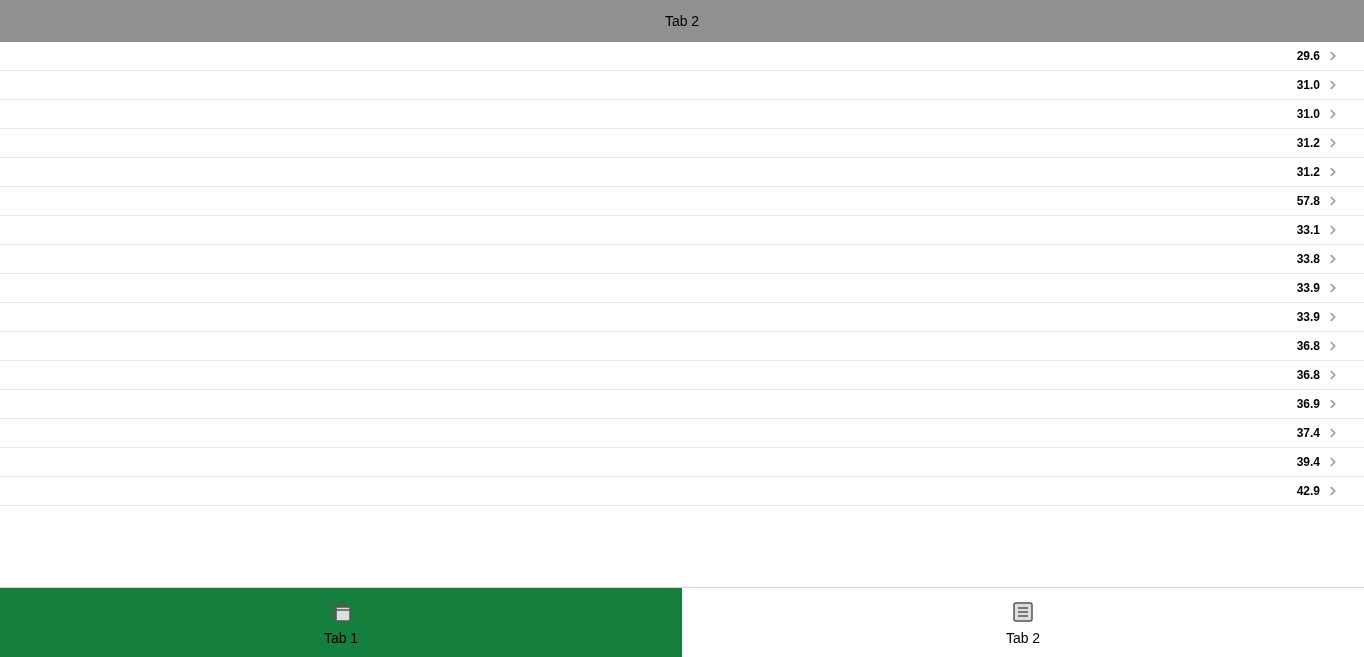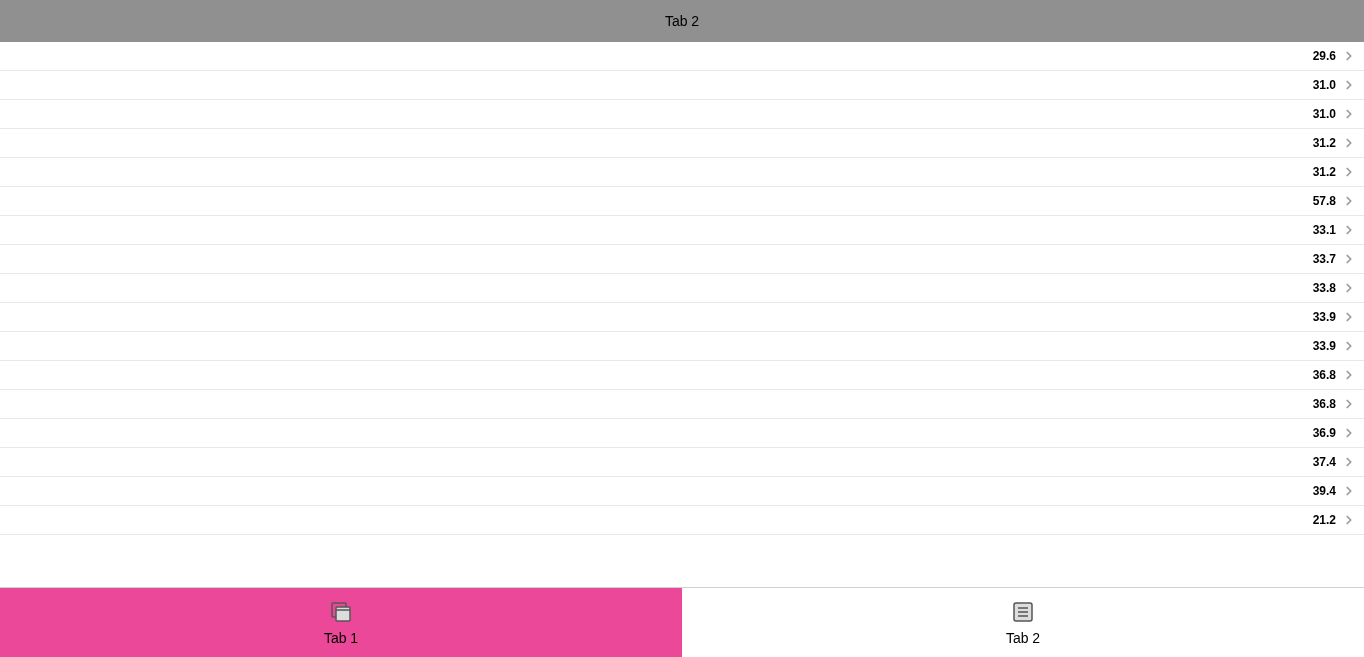--- a/index.html
+++ b/index.html
@@ -1,26 +1,26 @@
 <!DOCTYPE html>
 <html><head>
 <meta charset="utf-8">
 <style>
 * { margin: 0; padding: 0; box-sizing: border-box; }
 html, body { width: 1364px; height: 657px; font-family: Arial, sans-serif; overflow: hidden; background: #fff; }
 .app { display: flex; flex-direction: column; height: 100%; justify-content: center; }
 .header { background: #909090; height: 42px; display: flex; align-items: center; justify-content: center; color: #000; font-size: 14px; }
 .content { flex: 1; overflow-y: auto; }
-.row { height: 29px; border-bottom: 1px solid #e8e8e8; display: flex; align-items: center; justify-content: flex-end; padding-right: 8px; cursor: pointer; }
+.row { height: 29px; border-bottom: 1px solid #e8e8e8; display: flex; align-items: center; justify-content: flex-end; padding-right: 24px; cursor: pointer; }
 .row-value { font-size: 12px; font-weight: bold; color: #000; margin-right: 6px; }
 .chevron { width: 14px; height: 14px; display: inline-flex; align-items: center; justify-content: center; }
 .chevron svg { width: 14px; height: 14px; }
 .tabbar { height: 70px; display: flex; border-top: 1px solid #d0d0d0; }
 .tab { flex: 1; display: flex; flex-direction: column; align-items: center; justify-content: center; gap: 6px; cursor: pointer; font-size: 14px; color: #000; }
-.tab.active { background: #ec4899; }
+.tab.active { background: #15803d; }
 .tab-icon { width: 24px; height: 24px; display: flex; align-items: center; justify-content: center; }
 .tab-icon svg { width: 24px; height: 24px; }
 </style>
 </head>
 <body>
 
 <div class="app">
   <div class="header">
     <span>Tab 2</span>
   </div>
@@ -68,28 +68,20 @@
       <div class="row">
         <span class="row-value">57.8</span>
         <span class="chevron">
           <svg viewBox="0 0 24 24" fill="none">
             <path d="M9 6l6 6-6 6" stroke="#9a9a9a" stroke-width="3" stroke-linecap="round" stroke-linejoin="round"></path>
           </svg>
         </span>
       </div>
       <div class="row">
         <span class="row-value">33.1</span>
-        <span class="chevron">
-          <svg viewBox="0 0 24 24" fill="none">
-            <path d="M9 6l6 6-6 6" stroke="#9a9a9a" stroke-width="3" stroke-linecap="round" stroke-linejoin="round"></path>
-          </svg>
-        </span>
-      </div>
-      <div class="row">
-        <span class="row-value">33.7</span>
         <span class="chevron">
           <svg viewBox="0 0 24 24" fill="none">
             <path d="M9 6l6 6-6 6" stroke="#9a9a9a" stroke-width="3" stroke-linecap="round" stroke-linejoin="round"></path>
           </svg>
         </span>
       </div>
       <div class="row">
         <span class="row-value">33.8</span>
         <span class="chevron">
           <svg viewBox="0 0 24 24" fill="none">
@@ -147,21 +139,21 @@
       </div>
       <div class="row">
         <span class="row-value">39.4</span>
         <span class="chevron">
           <svg viewBox="0 0 24 24" fill="none">
             <path d="M9 6l6 6-6 6" stroke="#9a9a9a" stroke-width="3" stroke-linecap="round" stroke-linejoin="round"></path>
           </svg>
         </span>
       </div>
       <div class="row">
-        <span class="row-value">21.2</span>
+        <span class="row-value">42.9</span>
         <span class="chevron">
           <svg viewBox="0 0 24 24" fill="none">
             <path d="M9 6l6 6-6 6" stroke="#9a9a9a" stroke-width="3" stroke-linecap="round" stroke-linejoin="round"></path>
           </svg>
         </span>
       </div>
     </div>
   <div class="tabbar" id="tabbar">
       <div class="tab active">
         <div class="tab-icon">

